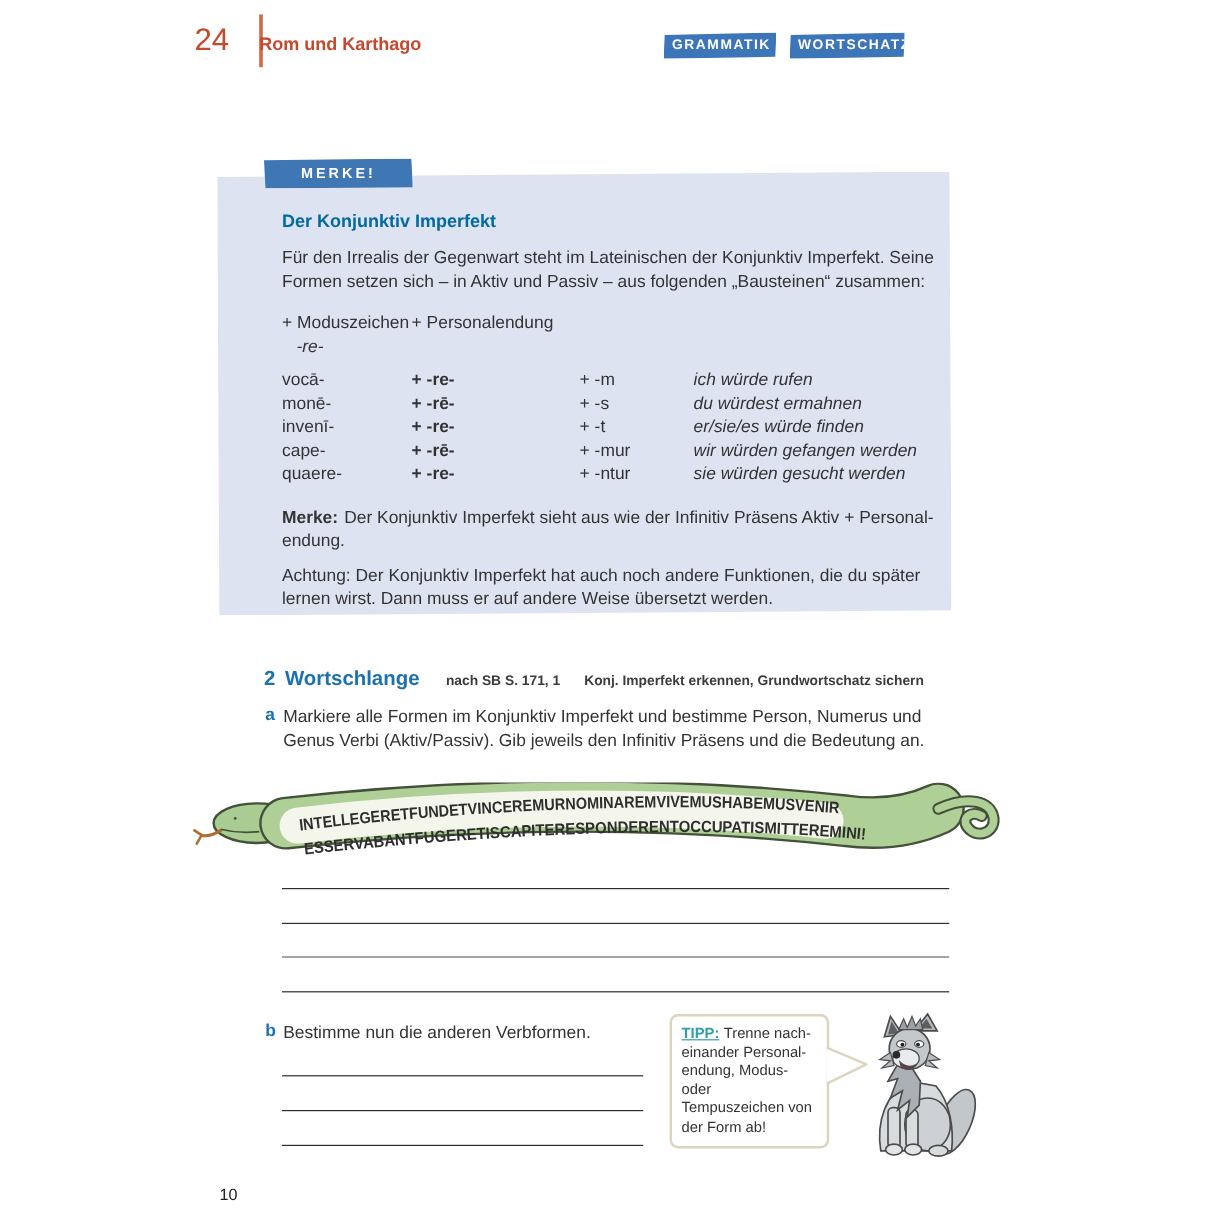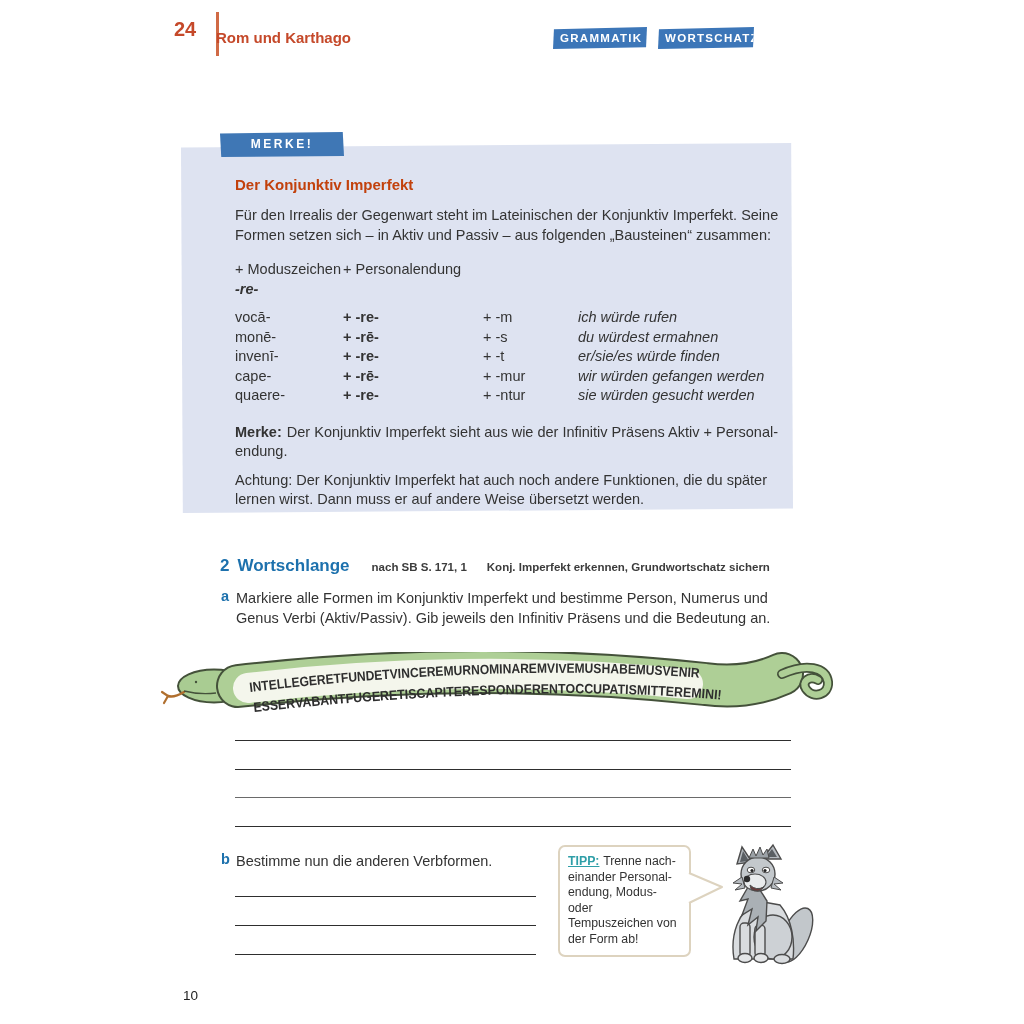--- a/index.html
+++ b/index.html
@@ -1,47 +1,47 @@
 <!DOCTYPE html>
 <html><head>
 <meta charset="utf-8">
 <style>
   * { margin:0; padding:0; box-sizing:border-box; }
   html,body { width:1024px; height:1024px; background:#ffffff;
               font-family:"Liberation Sans", sans-serif; color:#333; }
   .page { position:relative; width:1024px; height:1024px; background:#fff; overflow:hidden; }
 
   
-  .unit-number { position:absolute; left:174px; top:18px; font-size:20px; font-weight:bold; color:#c5492a; }
+  .unit-number { position:absolute; left:162px; top:18px; font-size:26px; font-weight:normal; color:#c5492a; }
   .header-divider { position:absolute; left:216px; top:12px; width:2.5px; height:44px; background:#d06a45; }
   .unit-title { position:absolute; left:216px; top:29px; font-size:15px; font-weight:bold; color:#c5492a; }
   .badge { position:absolute; top:27px; height:22px; background:#3c76b8; color:#fff;
            font-size:11.5px; font-weight:bold; letter-spacing:1.3px; text-align:center;
            line-height:22px; padding:0 7px; clip-path:polygon(1% 10%, 100% 0%, 99% 92%, 0% 100%); }
   .badge-grammatik { left:553px; width:94px; }
   .badge-wortschatz { left:658px; width:96px; }
 
   
   .merke-badge { position:absolute; left:220px; top:132px; width:124px; height:25px;
                  background:#3f77b5; color:#fff; font-size:12px; font-weight:bold;
                  letter-spacing:2.5px; text-align:center; line-height:25px; z-index:2;
                  clip-path:polygon(0 6%, 99% 0, 100% 96%, 1% 100%); }
   .merke-box { position:absolute; left:181px; top:143px; width:612px; height:370px;
                background:#dee3f1; padding:33px 14px 0 54px;
                clip-path:polygon(0 1.2%, 99.7% 0, 100% 98.8%, 0.3% 100%); }
-  .merke-heading { font-size:15px; font-weight:bold; color:#c2410c; margin-bottom:13px; }
+  .merke-heading { font-size:15px; font-weight:bold; color:#0369a1; margin-bottom:13px; }
   .merke-box p { font-size:14.5px; line-height:19.5px; color:#333; }
   .merke-intro { margin-bottom:15px; }
   .vtable-head, .vtable-row { display:grid; grid-template-columns:108px 140px 95px 1fr;
                               font-size:14.5px; line-height:19.5px; }
   .vtable-head { margin-bottom:9px; }
   .vtable { margin-bottom:17px; }
   .cell-modus { font-weight:bold; }
   .cell-trans { font-style:italic; }
-  .re-em { font-weight:bold; font-style:italic; }
+  .re-em { font-weight:normal; font-style:italic;margin-left:12px; }
   .merke-note { margin-bottom:9px; margin-top:2px; }
   .bold-label { font-weight:bold; margin-right:0.35em; }
 
   
   .ex-heading { position:absolute; left:220px; top:556px; display:flex; align-items:baseline; }
   .ex-number { font-size:17px; font-weight:bold; color:#1d71ad; margin-right:8px; }
   .ex-title  { font-size:17px; font-weight:bold; color:#1d71ad; margin-right:22px; }
   .ex-meta   { font-size:11.5px; font-weight:bold; color:#3c3c3c; margin-right:20px; }
   .part { position:absolute; display:flex; }
   .part-a { left:221px; top:588px; width:582px; }

